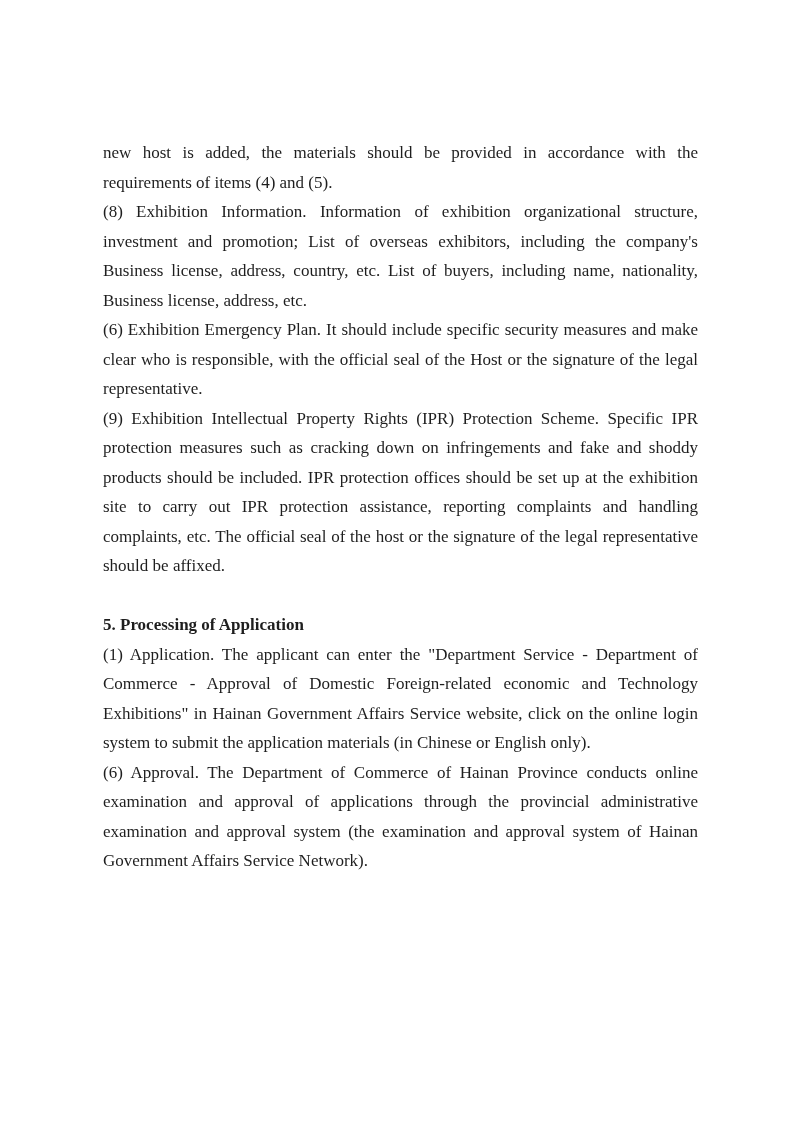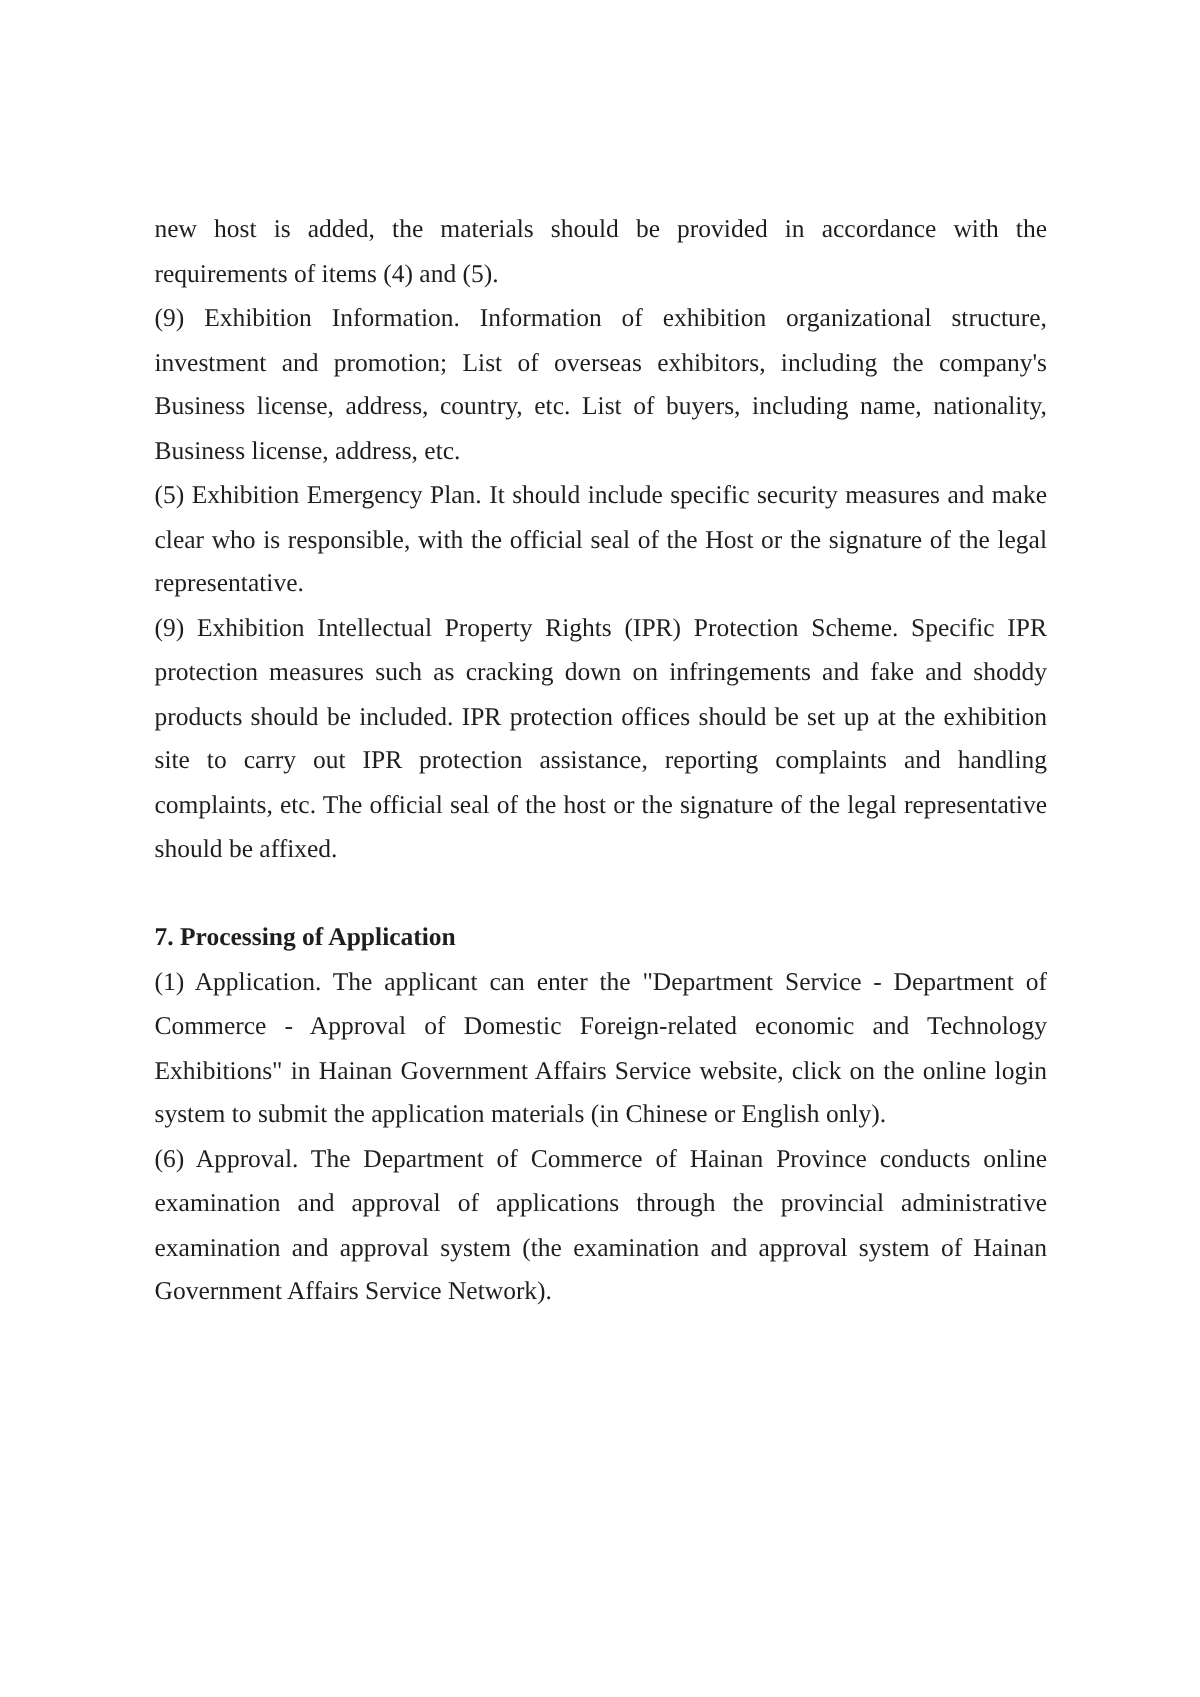--- a/index.html
+++ b/index.html
@@ -46,21 +46,21 @@
     color: #0f766e;
     word-spacing: 7px;
   }
 </style>
 </head>
 <body>
 
 <div class="page">
   <div class="content">
     <p>new host is added, the materials should be provided in accordance with the requirements of items (4) and (5).</p>
-    <p>(9) Exhibition Information. Information of exhibition organizational structure, investment and promotion; List of overseas exhibitors, including the company's Business license, address, country, etc. List of buyers, including name, nationality, Business license, address, etc.</p>
-    <p>(5) Exhibition Emergency Plan. It should include specific security measures and make clear who is responsible, with the official seal of the Host or the signature of the legal representative.</p>
+    <p>(8) Exhibition Information. Information of exhibition organizational structure, investment and promotion; List of overseas exhibitors, including the company's Business license, address, country, etc. List of buyers, including name, nationality, Business license, address, etc.</p>
+    <p>(6) Exhibition Emergency Plan. It should include specific security measures and make clear who is responsible, with the official seal of the Host or the signature of the legal representative.</p>
     <p>(9) Exhibition Intellectual Property Rights (IPR) Protection Scheme. Specific IPR protection measures such as cracking down on infringements and fake and shoddy products should be included. IPR protection offices should be set up at the exhibition site to carry out IPR protection assistance, reporting complaints and handling complaints, etc. The official seal of the host or the signature of the legal representative should be affixed.</p>
-    <p class="section-heading">7. Processing of Application</p>
+    <p class="section-heading">5. Processing of Application</p>
     <p>(1) Application. The applicant can enter the "Department Service - Department of Commerce - Approval of Domestic Foreign-related economic and Technology Exhibitions" in Hainan Government Affairs Service website, click on the online login system to submit the application materials (in Chinese or English only).</p>
     <p>(6) Approval. The Department of Commerce of Hainan Province conducts online examination and approval of applications through the provincial administrative examination and approval system (the examination and approval system of Hainan Government Affairs Service Network).</p>
   </div>
   <div class="footer">- 15 -</div>
 </div>
 
 </body></html>

